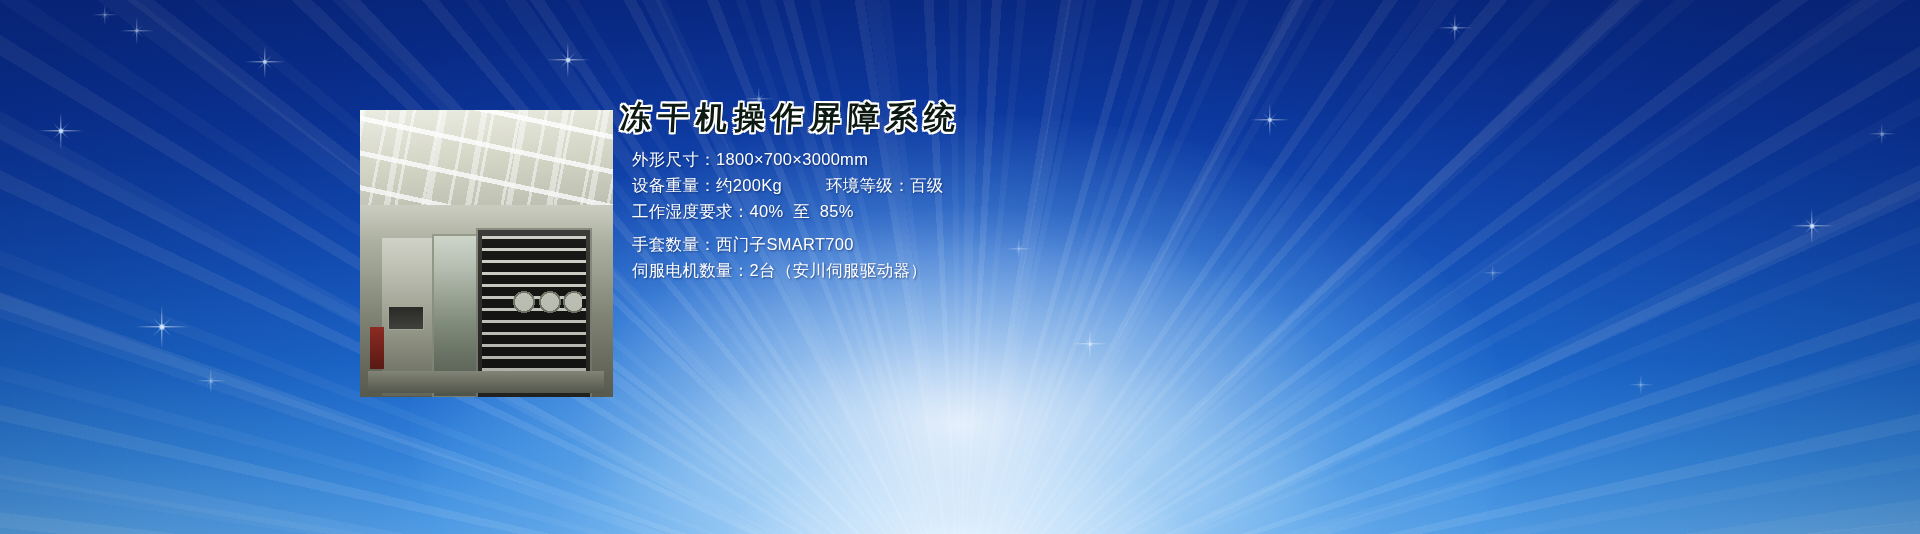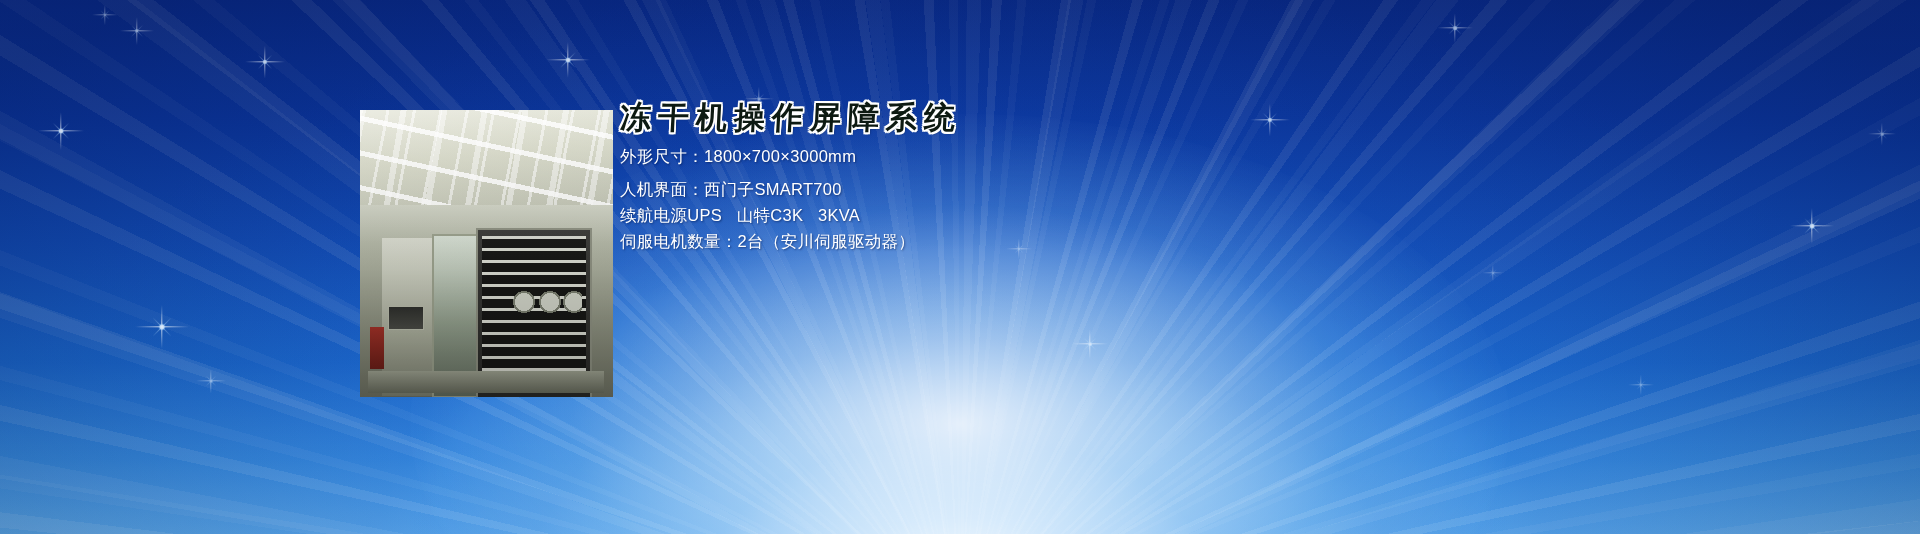--- a/index.html
+++ b/index.html
@@ -134,21 +134,21 @@
     letter-spacing:7px;line-height:1.1;
     margin:0 0 9px 0;white-space:nowrap;
     text-shadow:
       -1.6px -1.6px 0 #ffffff, 1.6px -1.6px 0 #ffffff,
       -1.6px  1.6px 0 #ffffff, 1.6px  1.6px 0 #ffffff,
       -1.6px 0 0 #ffffff, 1.6px 0 0 #ffffff,
       0 -1.6px 0 #ffffff, 0 1.6px 0 #ffffff,
       2px 2px 2px rgba(0,0,0,0.35);
     transform:skewX(-3deg);
   }
-  .specs{margin:0;padding:0;list-style:none;}
+  .specs{margin:12px;padding:0;list-style:none;}
   .specs li{
     color:#ffffff;font-size:16.5px;line-height:26px;
     white-space:pre;letter-spacing:0.3px;
     font-family:"Liberation Sans","DejaVu Sans",sans-serif;
     text-shadow:1px 1px 2px rgba(0,20,70,0.55);
   }
   .specs li.gap{margin-top:7px;}
 </style>
 </head>
 <body>
@@ -287,19 +287,20 @@
     <div class="panel"></div>
     <div class="red"></div>
     <div class="base"></div>
     <div class="grade"></div>
   </div>
 
   <div class="content">
     <h1 class="title">冻干机操作屏障系统</h1>
     <ul class="specs" id="spec-list">
         <li>外形尺寸：1800×700×3000mm</li>
-        <li class="gap">人机界面：西门子SMART700</li>
-        <li>续航电源UPS   山特C3K   3KVA</li>
+        <li>设备重量：约200Kg         环境等级：百级</li>
+        <li>工作湿度要求：40%  至  85%</li>
+        <li class="gap">手套数量：西门子SMART700</li>
         <li>伺服电机数量：2台（安川伺服驱动器）</li>
       </ul>
   </div>
 
 </div>
 
 </body></html>

